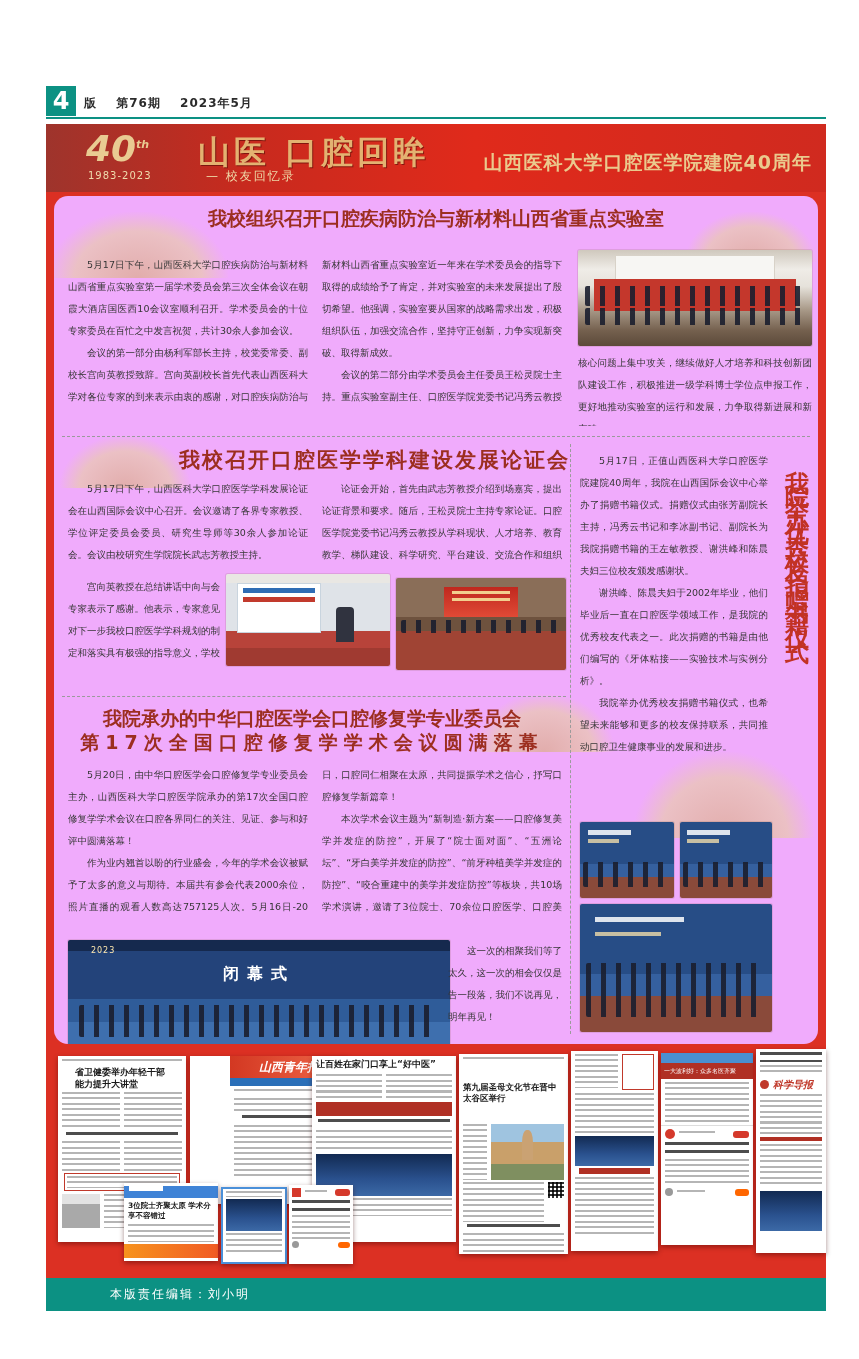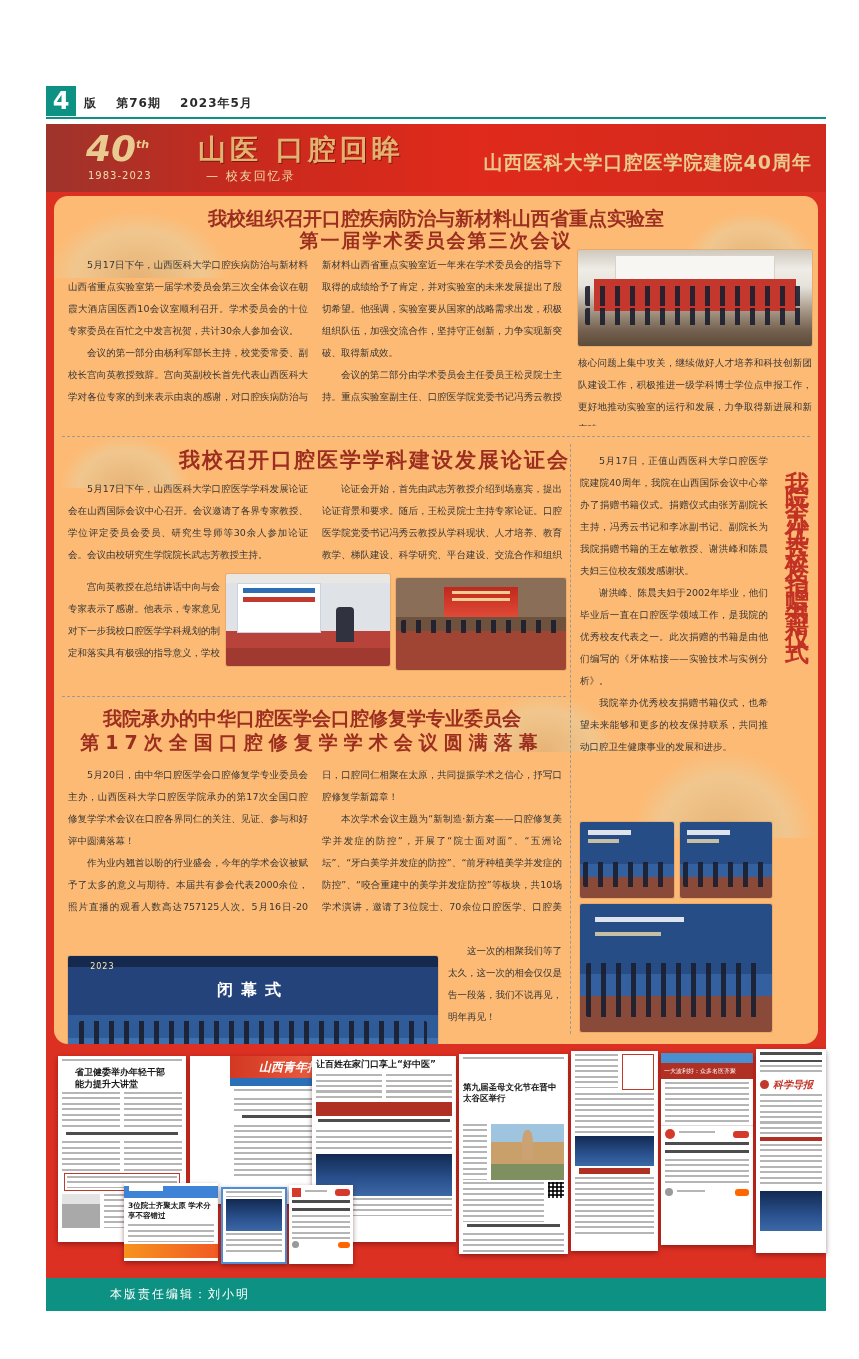--- a/index.html
+++ b/index.html
@@ -13,28 +13,28 @@
   .pgmeta{left:84px;top:95px;font-size:12px;color:#2b2b2b;letter-spacing:1px;font-weight:bold;}
   .pgmeta span{margin-right:14px;}
   .tealrule{left:46px;top:117px;width:780px;height:2px;background:#0c9183;}
 
   
   .banner{left:46px;top:124px;width:780px;height:68px;
           background:linear-gradient(90deg,#9e342c 0%,#c72a1e 25%,#e02a1b 55%,#d02a1f 100%);}
   .logo-num{left:40px;top:4px;font-size:36px;font-weight:bold;font-style:italic;color:#e9cb92;}
   .logo-th{font-size:11px;vertical-align:super;text-align:right;}
   .logo-years{left:42px;top:46px;font-size:10px;color:#f0dcae;letter-spacing:1px;}
-  .mh-title{left:152px;top:7px;font-size:28px;font-weight:bold;color:#e3b271;
+  .mh-title{left:152px;top:7px;font-size:32px;font-weight:bold;color:#e3b271;
             letter-spacing:4px;text-shadow:1px 1px 0 rgba(80,10,5,.6);}
   .mh-sub{left:160px;top:44px;font-size:12px;color:#eed7a6;letter-spacing:2px;}
   .mh-right{right:14px;top:26px;font-size:19px;font-weight:bold;color:#eac98d;letter-spacing:1px;position:absolute;}
   .frame{left:46px;top:192px;width:780px;height:1086px;background:#dc3023;}
 
   
-  .panel{left:54px;top:196px;width:764px;height:848px;background:#fdba74;border-radius:14px;overflow:hidden;}
+  .panel{left:54px;top:196px;width:764px;height:848px;background:#f0abfc;border-radius:14px;overflow:hidden;}
   .hill{position:absolute;background:radial-gradient(ellipse at 50% 100%,#d8ae76 0%,#e8cfa0 50%,rgba(232,207,160,0) 72%);
         opacity:.6;pointer-events:none;}
 
   .art-title{position:absolute;font-weight:bold;color:#9c2e20;text-align:center;}
   .body-text{position:absolute;font-size:9.5px;line-height:22px;color:#363636;text-align:justify;overflow:hidden;}
   .body-text p{margin:0;text-indent:2em;}
   .body-text p.noind{text-indent:0;}
   .cols2{column-count:2;column-gap:14px;}
   .hdash{position:absolute;border-top:1px dashed #9b9b9b;height:0;}
   .vdash{position:absolute;border-left:1px dashed #9b9b9b;width:0;}
@@ -108,21 +108,20 @@
   <div class="abs frame"></div>
 
   <div class="abs panel">
     <div class="hill" style="left:-6px;top:16px;width:180px;height:66px;"></div>
     <div class="hill" style="right:2px;top:16px;width:130px;height:50px;"></div>
     <div class="hill" style="left:6px;top:240px;width:130px;height:52px;"></div>
     <div class="hill" style="left:420px;top:498px;width:140px;height:58px;"></div>
     <div class="hill" style="right:4px;top:556px;width:180px;height:86px;"></div>
 
     <div class="art-title" style="left:0;right:0;top:10px;font-size:19px;">我校组织召开口腔疾病防治与新材料山西省重点实验室</div>
-    <div class="art-title" style="left:0;right:0;top:32px;font-size:19px;letter-spacing:2px;">第一届学术委员会第三次会议</div>
 
     <div class="body-text cols2" style="left:14px;top:58px;width:494px;height:172px;">
       <p>5月17日下午，山西医科大学口腔疾病防治与新材料山西省重点实验室第一届学术委员会第三次全体会议在朝霞大酒店国医西10会议室顺利召开。学术委员会的十位专家委员在百忙之中发言祝贺，共计30余人参加会议。</p>
       <p>会议的第一部分由杨利军部长主持，校党委常委、副校长宫向英教授致辞。宫向英副校长首先代表山西医科大学对各位专家的到来表示由衷的感谢，对口腔疾病防治与新材料山西省重点实验室近一年来在学术委员会的指导下取得的成绩给予了肯定，并对实验室的未来发展提出了殷切希望。他强调，实验室要从国家的战略需求出发，积极组织队伍，加强交流合作，坚持守正创新，力争实现新突破、取得新成效。</p>
       <p>会议的第二部分由学术委员会主任委员王松灵院士主持。重点实验室副主任、口腔医学院党委书记冯秀云教授从队伍建设与人才培养、科研条件与平台建设、研究方向与成果产出、开放交流与运行管理等方面，就实验室2022-2023年度开展的系列工作进行了汇报，并在此基础上提出下一年度预期建设目标。</p>
       <p>王松灵院士在总结发言中指出，希望重点实验室吸纳专家的意见和建议，结合自身情况，持续加强和改进实验室建设，进一步凝练研究方向，在口腔疾病</p>
     </div>
 
     <div class="photo ph-group" style="left:524px;top:54px;width:234px;height:96px;">
       <div class="ph-screen"></div>
@@ -166,21 +165,21 @@
 
     <div class="art-title" style="left:0;width:516px;top:510px;font-size:19px;">我院承办的中华口腔医学会口腔修复学专业委员会</div>
     <div class="art-title" style="left:0;width:516px;top:534px;font-size:19px;letter-spacing:6px;">第17次全国口腔修复学学术会议圆满落幕</div>
 
     <div class="body-text cols2" style="left:14px;top:568px;width:494px;height:172px;">
       <p>5月20日，由中华口腔医学会口腔修复学专业委员会主办，山西医科大学口腔医学院承办的第17次全国口腔修复学学术会议在口腔各界同仁的关注、见证、参与和好评中圆满落幕！</p>
       <p>作为业内翘首以盼的行业盛会，今年的学术会议被赋予了太多的意义与期待。本届共有参会代表2000余位，照片直播的观看人数高达757125人次。5月16日-20日，口腔同仁相聚在太原，共同提振学术之信心，抒写口腔修复学新篇章！</p>
       <p>本次学术会议主题为“新制造·新方案——口腔修复美学并发症的防控”，开展了“院士面对面”、“五洲论坛”、“牙白美学并发症的防控”、“前牙种植美学并发症的防控”、“咬合重建中的美学并发症防控”等板块，共10场学术演讲，邀请了3位院士、70余位口腔医学、口腔美学、牙周、种植等相关专业的专家和学者参与本次大会的主题报告，共同探讨美学并发症防控、诊疗要点和规范，全力推动“新制造·新方案”交流进程，不断探索专业学术技术趋势。前期收到832篇会议论文投稿，212个病例投稿，全方位呈现本学术领域学术风向。</p>
     </div>
 
-    <div class="photo ph-closing" style="left:14px;top:760px;width:370px;height:108px;">
+    <div class="photo ph-closing" style="left:14px;top:744px;width:370px;height:108px;padding-left:12px;">
       <div class="closing-badge">2023</div>
       <div class="closing-cap">闭幕式</div>
       <div class="people-row" style="bottom:10%;height:30%;"></div>
     </div>
     <div class="body-text" style="left:394px;top:744px;width:114px;height:92px;">
       <p>这一次的相聚我们等了太久，这一次的相会仅仅是告一段落，我们不说再见，明年再见！</p>
     </div>
 
     <div class="v-title" style="right:6px;top:255px;">我院举办优秀校友捐赠书籍仪式</div>
 

